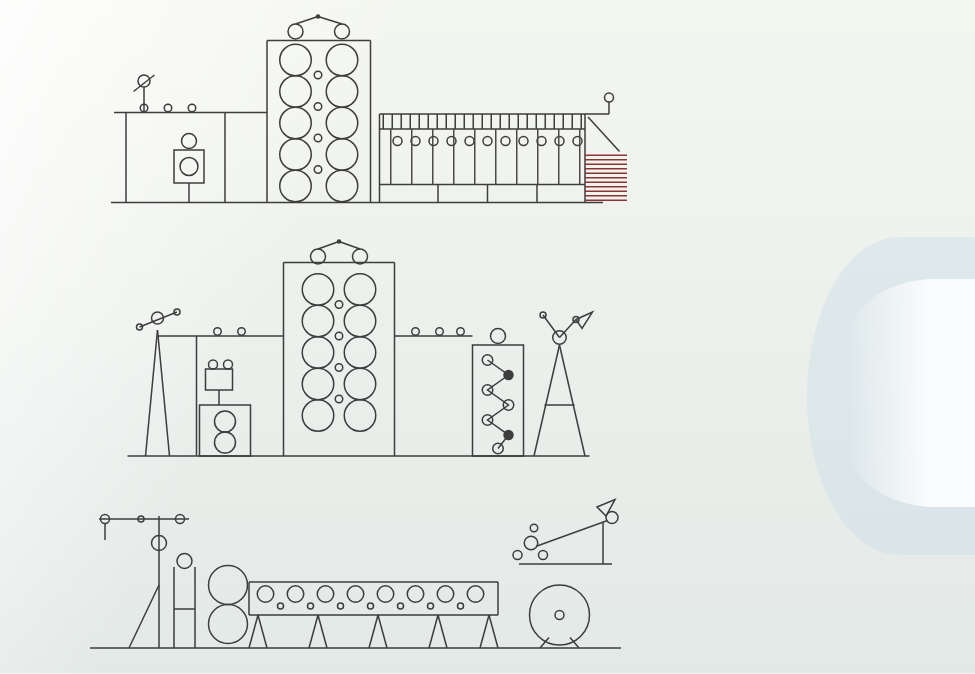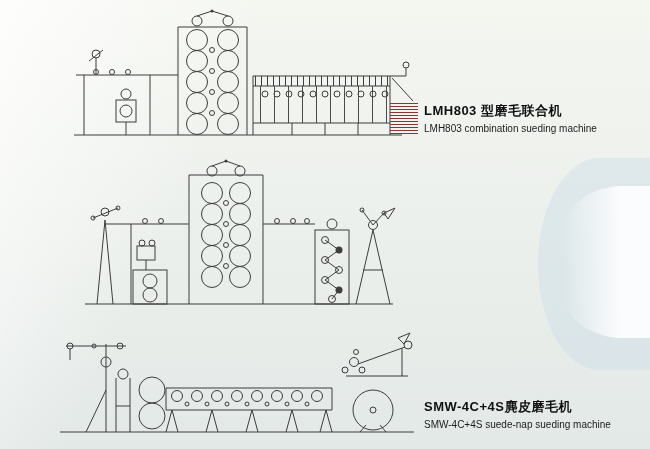--- a/index.html
+++ b/index.html
@@ -271,24 +271,16 @@
         <circle cx="285" cy="40" r="3"></circle>
           <circle cx="302" cy="40" r="3"></circle>
         <circle cx="296" cy="22" r="2.5"></circle>
         <line x1="298" y1="34" x2="345" y2="17"></line>
         <circle cx="348" cy="15" r="4"></circle>
         <path d="M338,8 L350,3 L344,14 Z"></path>
       </g>
     </svg>
   </figure>
 
-  <div class="label label-1">
-    <div class="label-zh">LMH803 型磨毛联合机</div>
-    <div class="label-en">LMH803 combination sueding machine</div>
-  </div>
-
-
-  <div class="label label-3">
-    <div class="label-zh">SMW-4C+4S麂皮磨毛机</div>
-    <div class="label-en">SMW-4C+4S suede-nap sueding machine</div>
-  </div>
+
+
 
 </div>
 
 </body></html>

